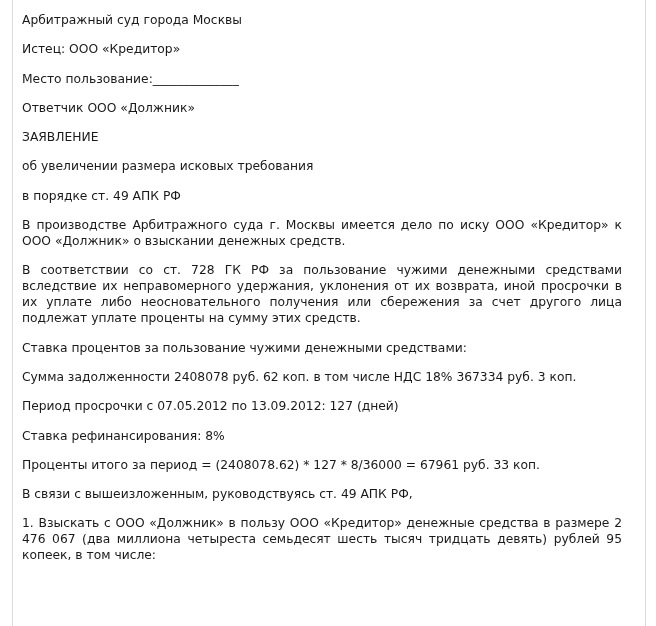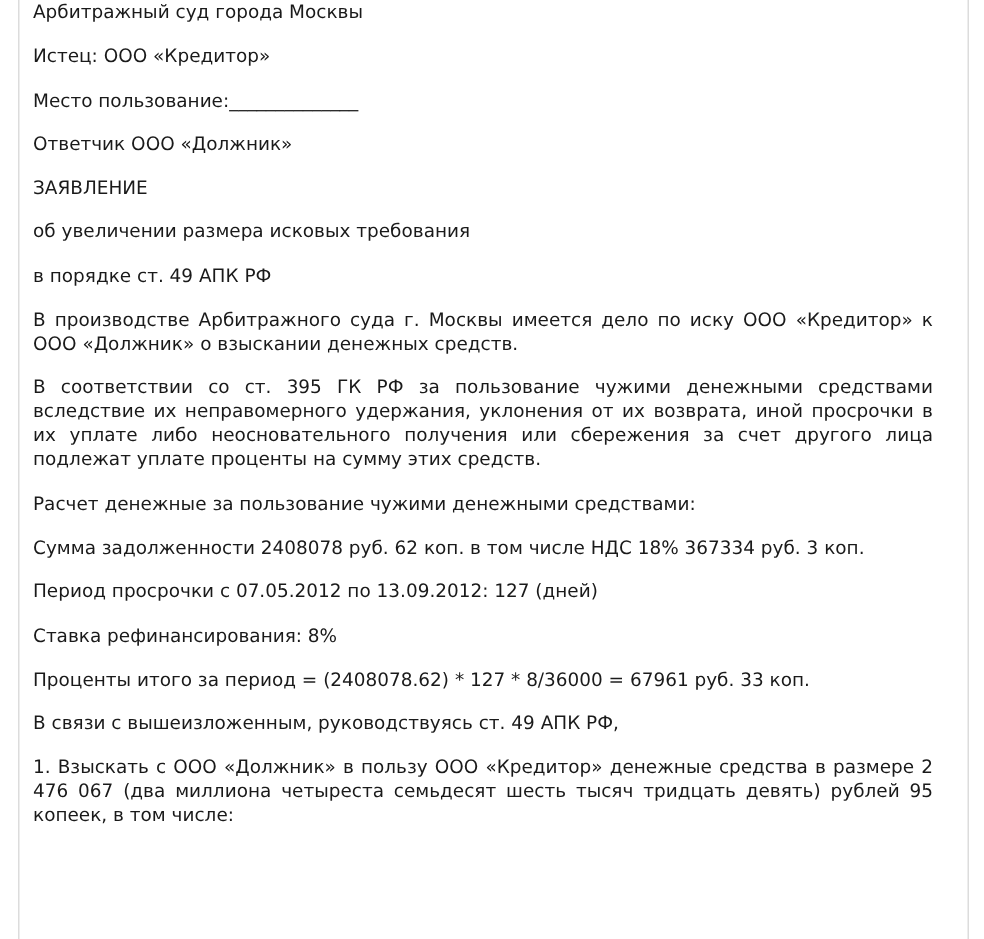--- a/index.html
+++ b/index.html
@@ -19,21 +19,21 @@
       top: -2px;
       width: 634px;
       height: 640px;
       border-left: 1px solid #dcdcdc;
       border-right: 1px solid #dcdcdc;
       box-sizing: border-box;
     }
     .content {
       position: absolute;
       left: 22px;
-      top: 0px;
+      top: 12px;
       width: 600px;
       font-family: "DejaVu Sans", sans-serif;
       font-size: 12.3px;
       color: #1a1a1a;
       line-height: 16px;
     }
     .content p {
       margin: 0 0 13.3px 0;
       padding: 0;
     }
@@ -51,21 +51,21 @@
 
 <div class="content">
   <p class="first">Арбитражный суд города Москвы</p>
   <p>Истец: ООО «Кредитор»</p>
   <p>Место пользование:______________</p>
   <p>Ответчик ООО «Должник»</p>
   <p>ЗАЯВЛЕНИЕ</p>
   <p>об увеличении размера исковых требования</p>
   <p>в порядке ст. 49 АПК РФ</p>
   <p class="justify">В производстве Арбитражного суда г. Москвы имеется дело по иску ООО «Кредитор» к ООО «Должник» о взыскании денежных средств.</p>
-  <p class="justify">В соответствии со ст. 395 ГК РФ за пользование чужими денежными средствами вследствие их неправомерного удержания, уклонения от их возврата, иной просрочки в их уплате либо неосновательного получения или сбережения за счет другого лица подлежат уплате проценты на сумму этих средств.</p>
-  <p>Расчет денежные за пользование чужими денежными средствами:</p>
+  <p class="justify">В соответствии со ст. 728 ГК РФ за пользование чужими денежными средствами вследствие их неправомерного удержания, уклонения от их возврата, иной просрочки в их уплате либо неосновательного получения или сбережения за счет другого лица подлежат уплате проценты на сумму этих средств.</p>
+  <p>Ставка процентов за пользование чужими денежными средствами:</p>
   <p>Сумма задолженности 2408078 руб. 62 коп. в том числе НДС 18% 367334 руб. 3 коп.</p>
   <p>Период просрочки с 07.05.2012 по 13.09.2012: 127 (дней)</p>
   <p>Ставка рефинансирования: 8%</p>
   <p>Проценты итого за период = (2408078.62) * 127 * 8/36000 = 67961 руб. 33 коп.</p>
   <p>В связи с вышеизложенным, руководствуясь ст. 49 АПК РФ,</p>
   <p class="justify">1. Взыскать с ООО «Должник» в пользу ООО «Кредитор» денежные средства в размере 2 476 067 (два миллиона четыреста семьдесят шесть тысяч тридцать девять) рублей 95 копеек, в том числе:</p>
 </div>
 
 </body></html>

